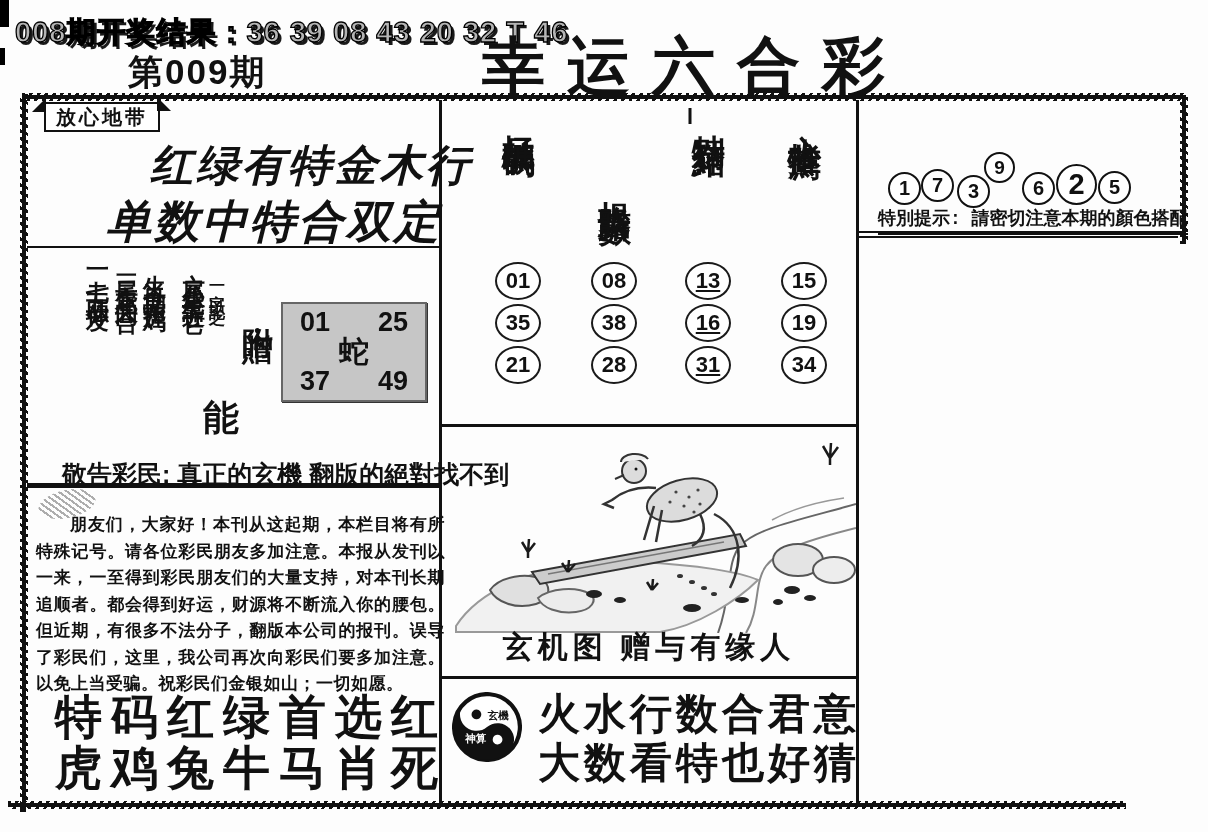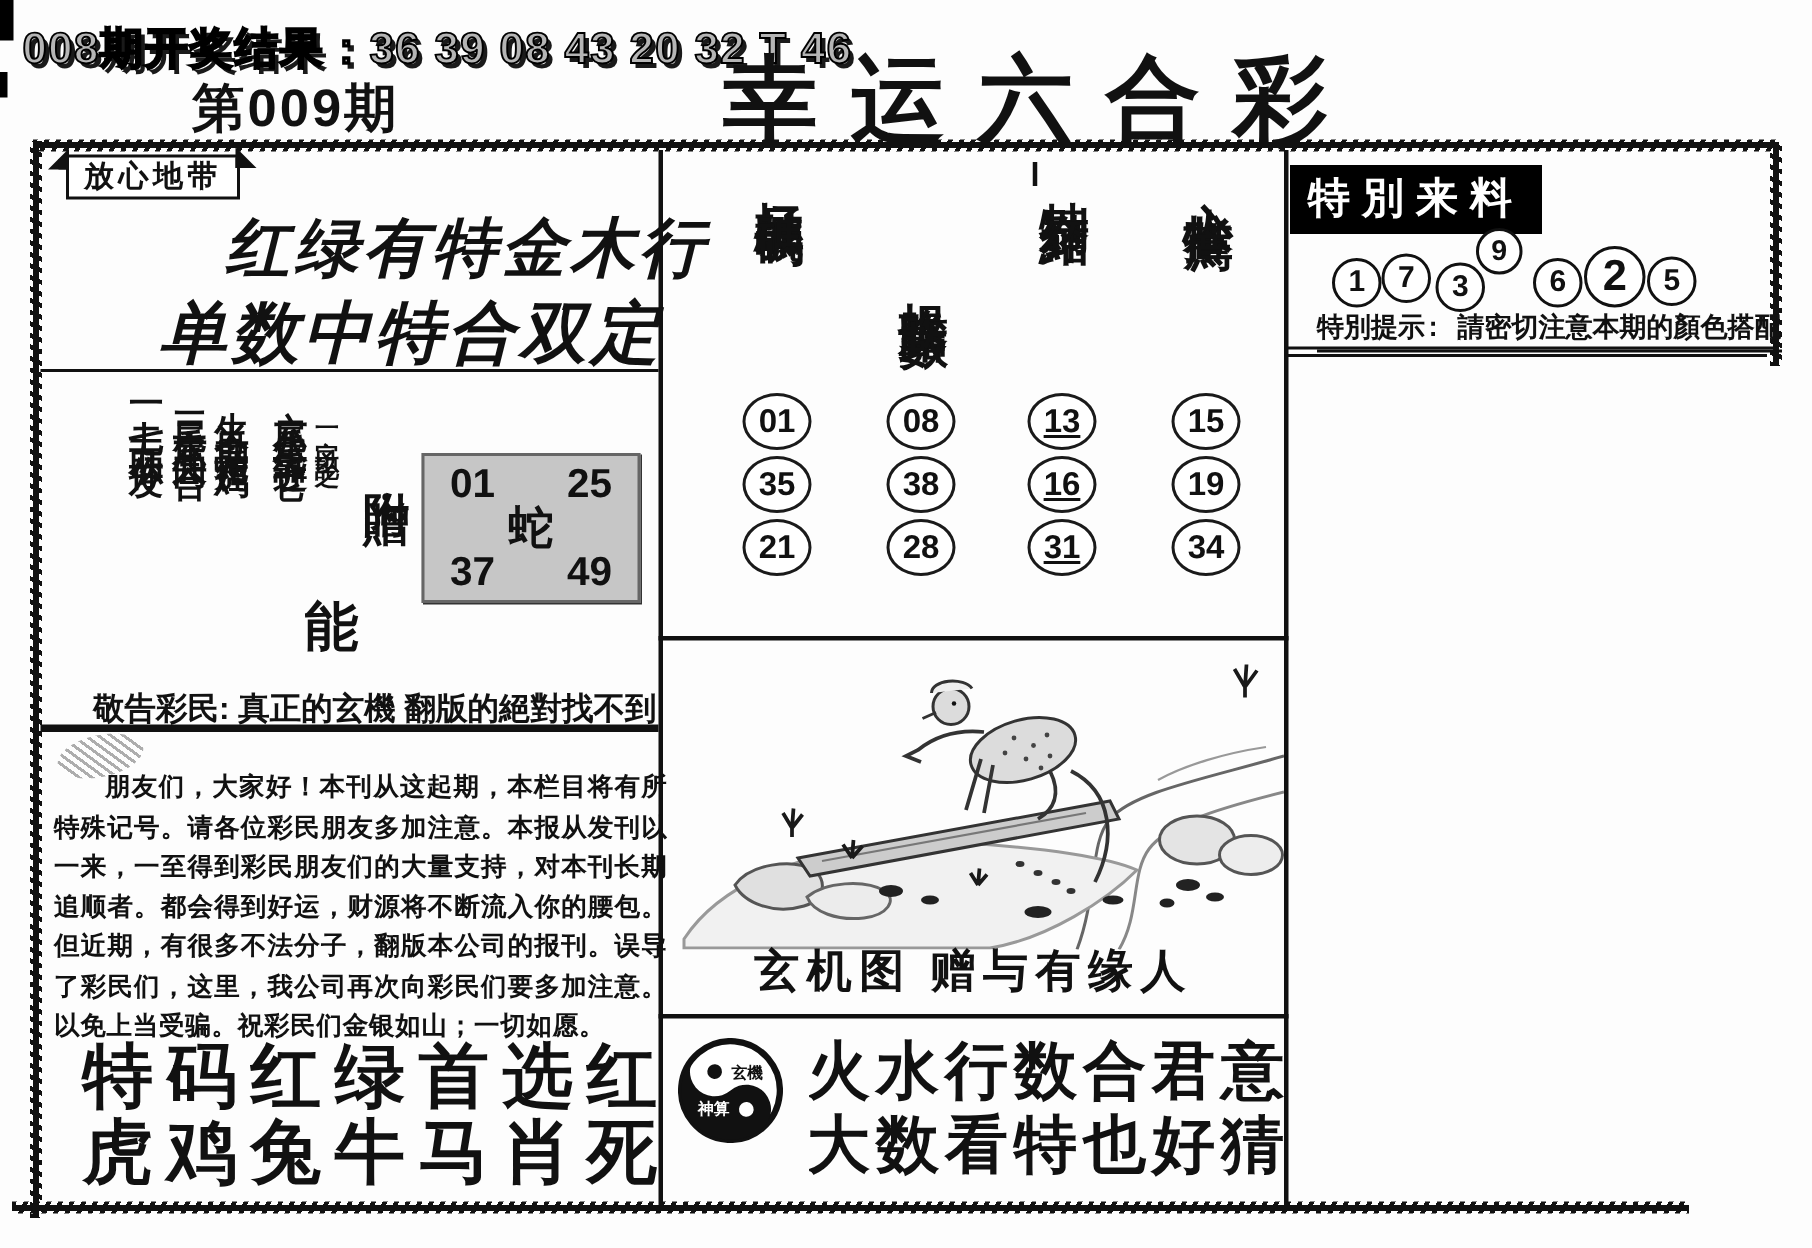--- a/index.html
+++ b/index.html
@@ -33,21 +33,21 @@
          white-space:nowrap;letter-spacing:3px;}
   .kai{font-family:"Liberation Serif",serif;font-weight:bold;white-space:nowrap;}
   .vtext{writing-mode:vertical-rl;text-orientation:upright;}
   .pcol{position:absolute;writing-mode:vertical-rl;text-orientation:upright;
         font-family:"Liberation Serif",serif;font-weight:bold;font-size:23px;
         letter-spacing:6px;top:256px;height:218px;}
   .giftbox{background:#c6c6c6;border:2px solid #666;box-shadow:1px 1px 0 #333;
            display:flex;flex-direction:column;justify-content:space-between;
            padding:3px 0;box-sizing:border-box;font-weight:bold;}
   .giftrow{display:flex;justify-content:space-between;padding:0 17px;font-size:27px;}
-  .notice{font-size:21px;font-weight:bold;white-space:nowrap;}
+  .notice{font-size:25px;font-weight:bold;white-space:nowrap;}
   .para{font-size:17px;line-height:26.5px;font-weight:600;text-align:justify;
         text-indent:2em;letter-spacing:.5px;}
   .smudge{width:58px;height:28px;border-radius:50%;opacity:.7;transform:rotate(-12deg);
         background:repeating-linear-gradient(48deg,#8a8a8a 0 2px,rgba(0,0,0,0) 2px 5px);}
   
   .mcol{position:absolute;top:108px;width:64px;display:flex;flex-direction:column;
         align-items:center;}
   .mhdr{font-family:"Liberation Serif",serif;font-weight:bold;font-size:33px;
         letter-spacing:4px;writing-mode:vertical-rl;text-orientation:upright;height:150px;}
   .oval{width:42px;height:34px;border:2.5px solid #1a1a1a;border-radius:50%;margin-top:4px;
@@ -230,21 +230,20 @@
       <path d="M50 3 a47 47 0 0 0 0 94 a23.5 23.5 0 0 0 0 -47 a23.5 23.5 0 0 1 0 -47 Z" fill="#111"></path>
       <circle cx="50" cy="26.5" r="7" fill="#111"></circle>
       <circle cx="50" cy="73.5" r="7" fill="#fff"></circle>
     </g>
     <text x="66" y="38" font-size="15" text-anchor="middle" fill="#111" font-weight="bold">玄機</text>
     <text x="34" y="72" font-size="15" text-anchor="middle" fill="#fff" font-weight="bold">神算</text>
   </svg>
   <div class="abs kai" style="left:538px;top:686px;font-size:42px;letter-spacing:4px;">火水行数合君意</div>
   <div class="abs kai" style="left:538px;top:735px;font-size:42px;letter-spacing:4px;">大数看特也好猜</div>
 
-  <div class="abs panel-title" style="left:860px;top:110px;">特別来料</div>
 
   <span class="ball" style="left:888px;top:172px;">1</span>
   <span class="ball" style="left:921px;top:169px;">7</span>
   <span class="ball" style="left:957px;top:175px;">3</span>
   <span class="ball small" style="left:984px;top:152px;">9</span>
   <span class="ball" style="left:1022px;top:172px;">6</span>
   <span class="ball big" style="left:1056px;top:164px;">2</span>
   <span class="ball" style="left:1098px;top:171px;">5</span>
 
   <div class="abs hint" style="left:878px;top:206px;font-family:Liberation Mono, monospace;">特別提示: 請密切注意本期的顏色搭配</div>

